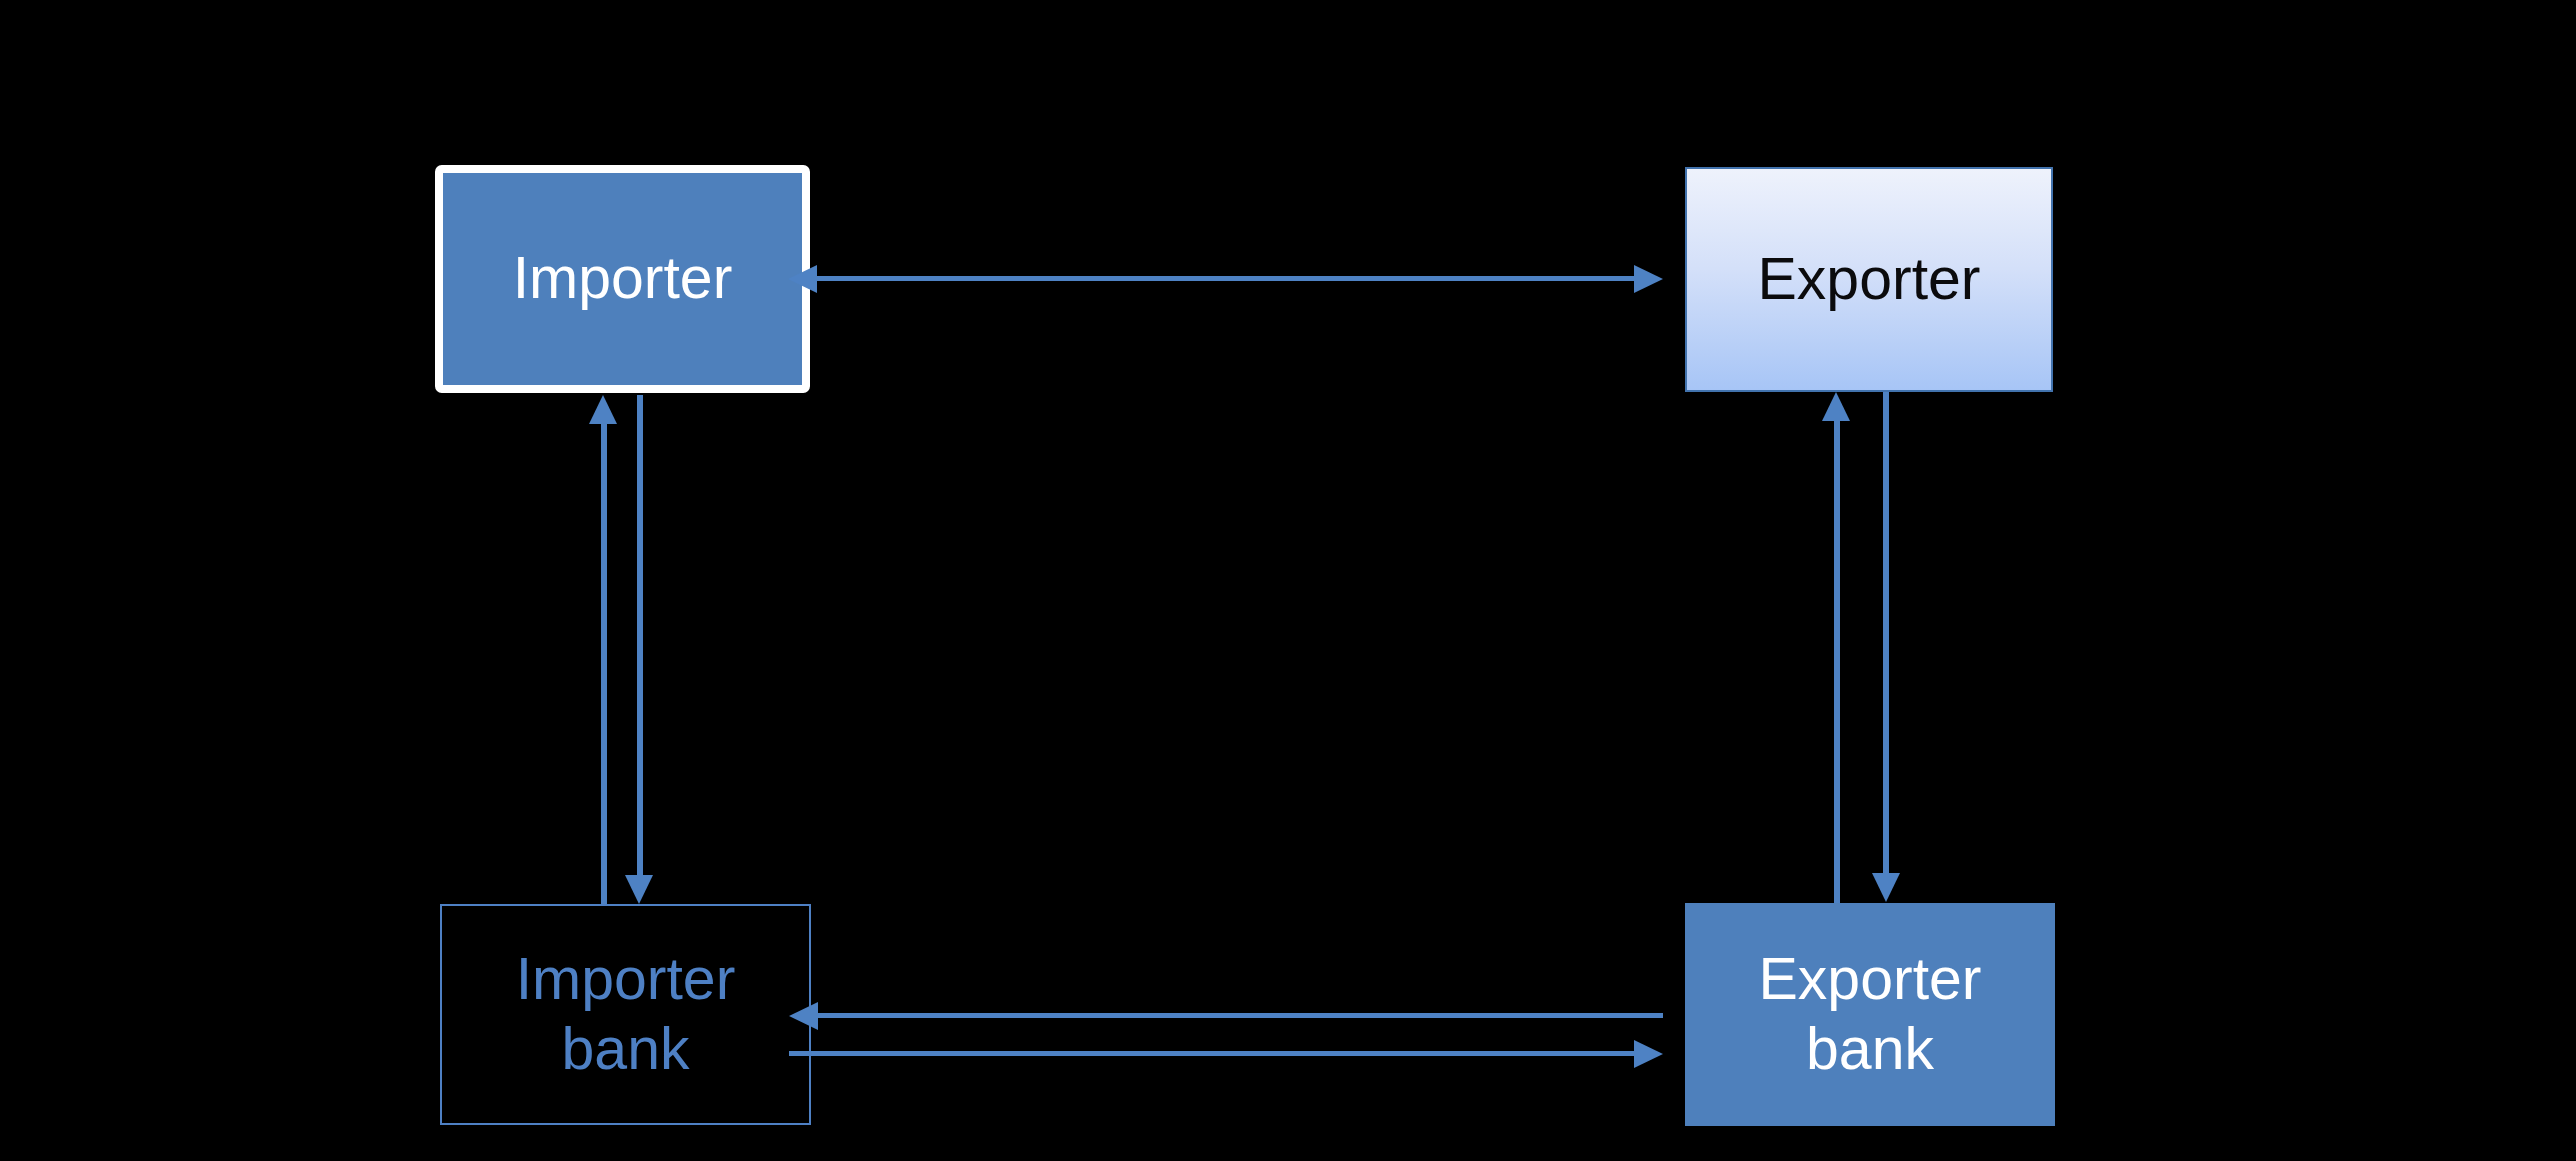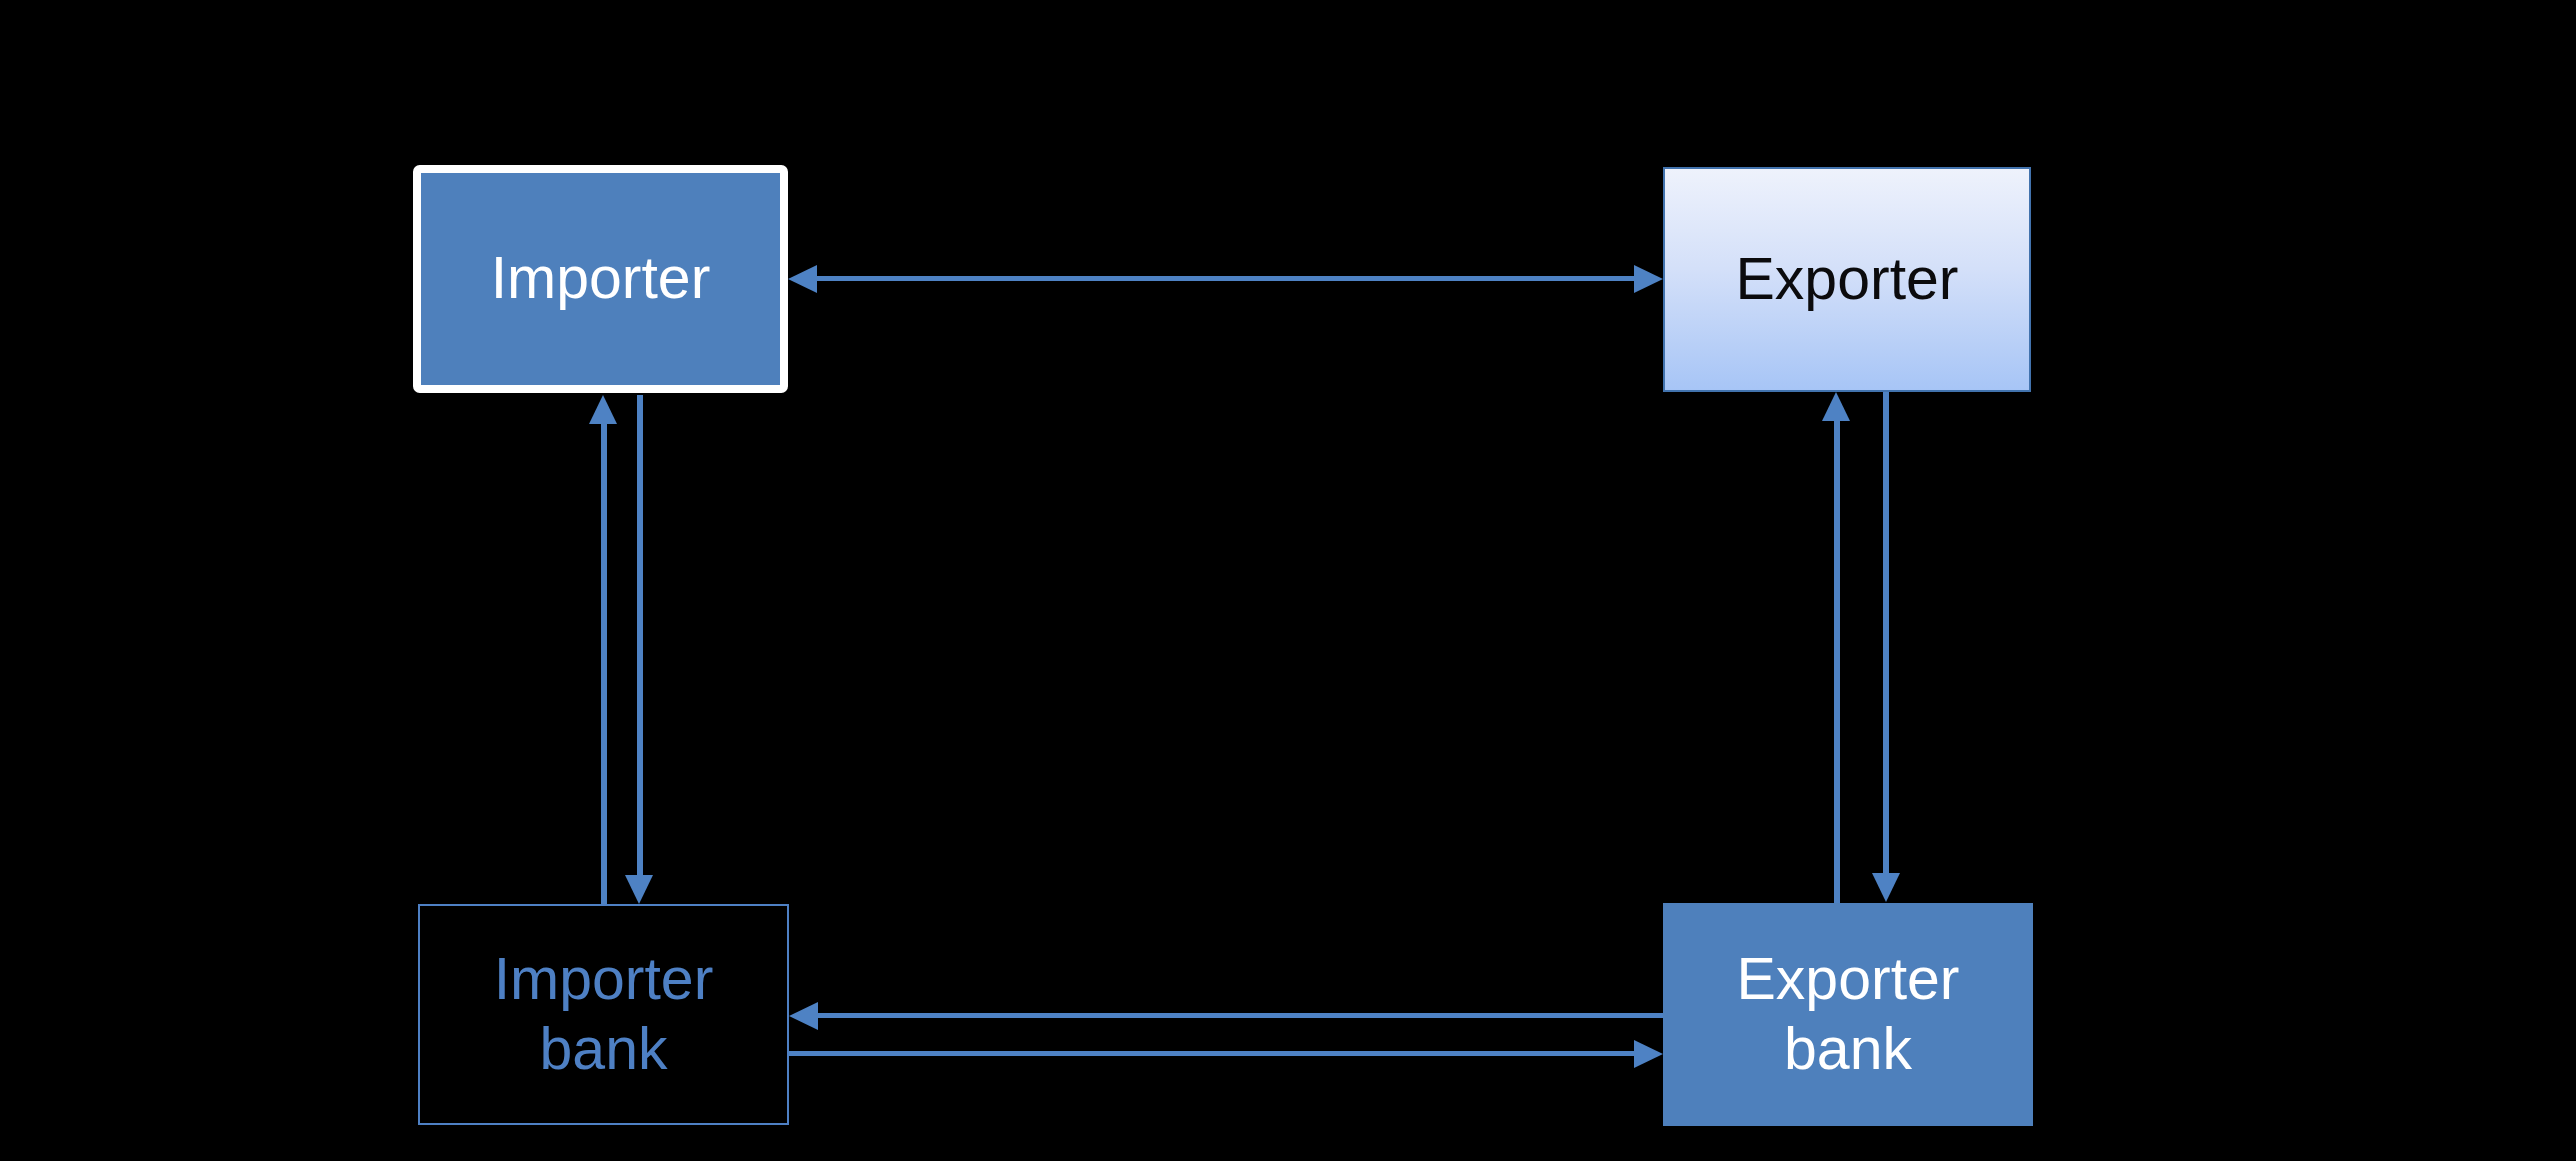--- a/index.html
+++ b/index.html
@@ -20,20 +20,21 @@
     position: absolute;
     box-sizing: border-box;
     display: flex;
     flex-direction: column;
     align-items: center;
     justify-content: center;
     text-align: left;
     font-size: 59px;
     line-height: 1.18;
     letter-spacing: 0px;
+    margin-left: 22px;
   }
   .node span { display: block; }
 
   #node-importer {
     left: 413px; top: 165px; width: 375px; height: 228px;
     background: #4E80BC;
     border: 8.7px solid #FFFFFF;
     border-radius: 6.7px;
     color: #FFFFFF;
   }

